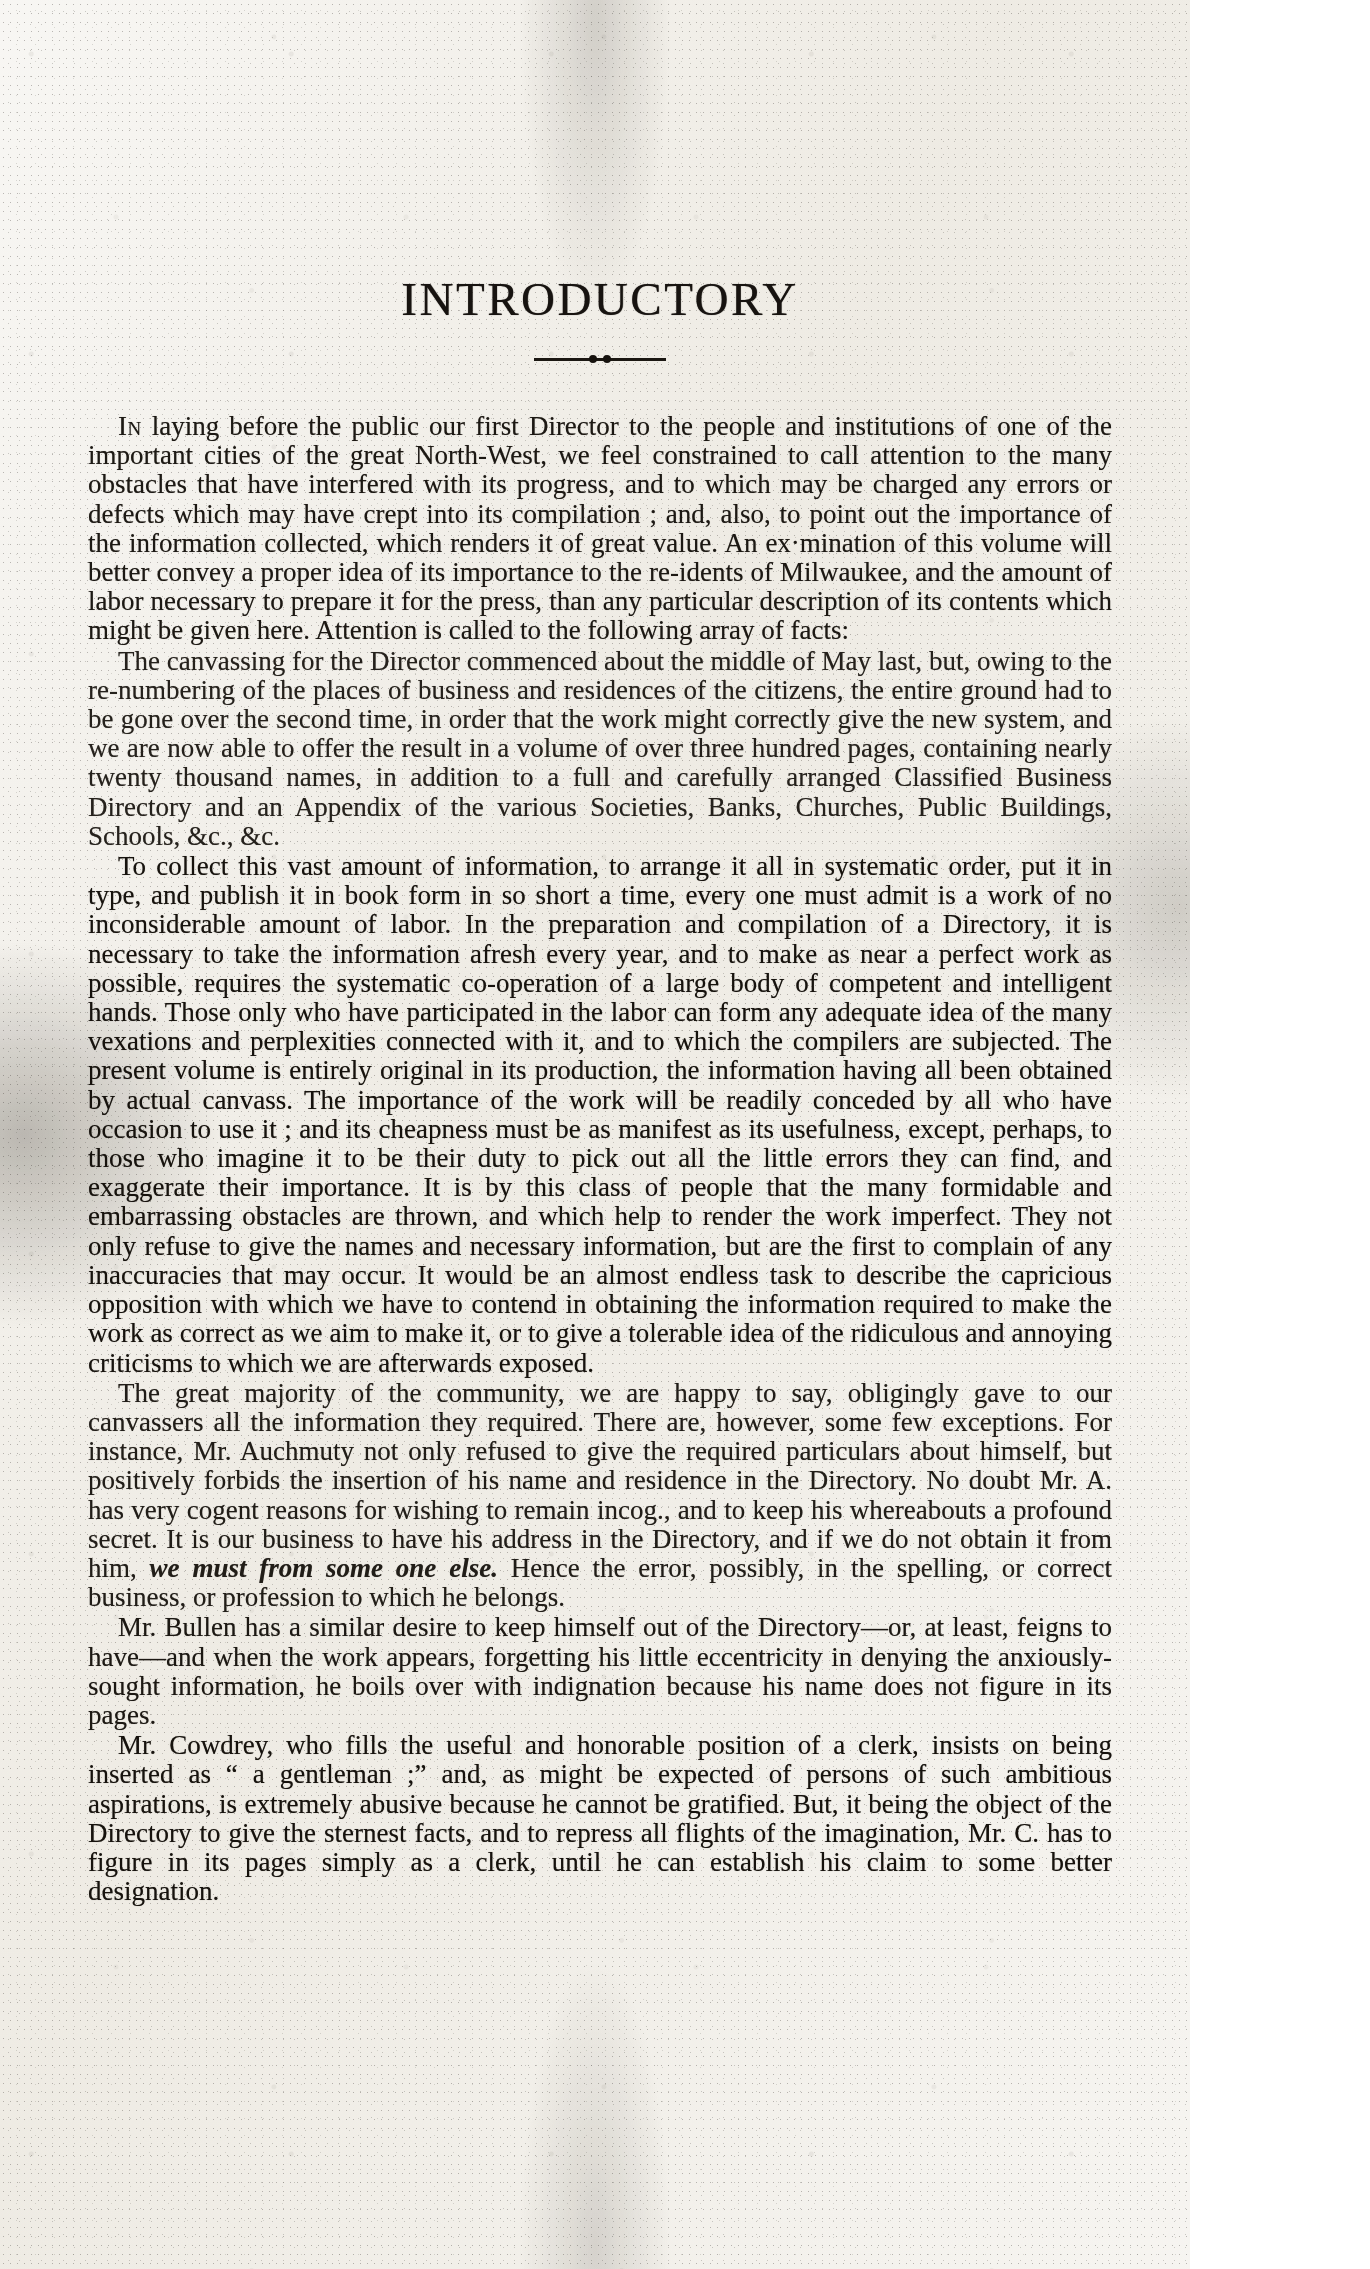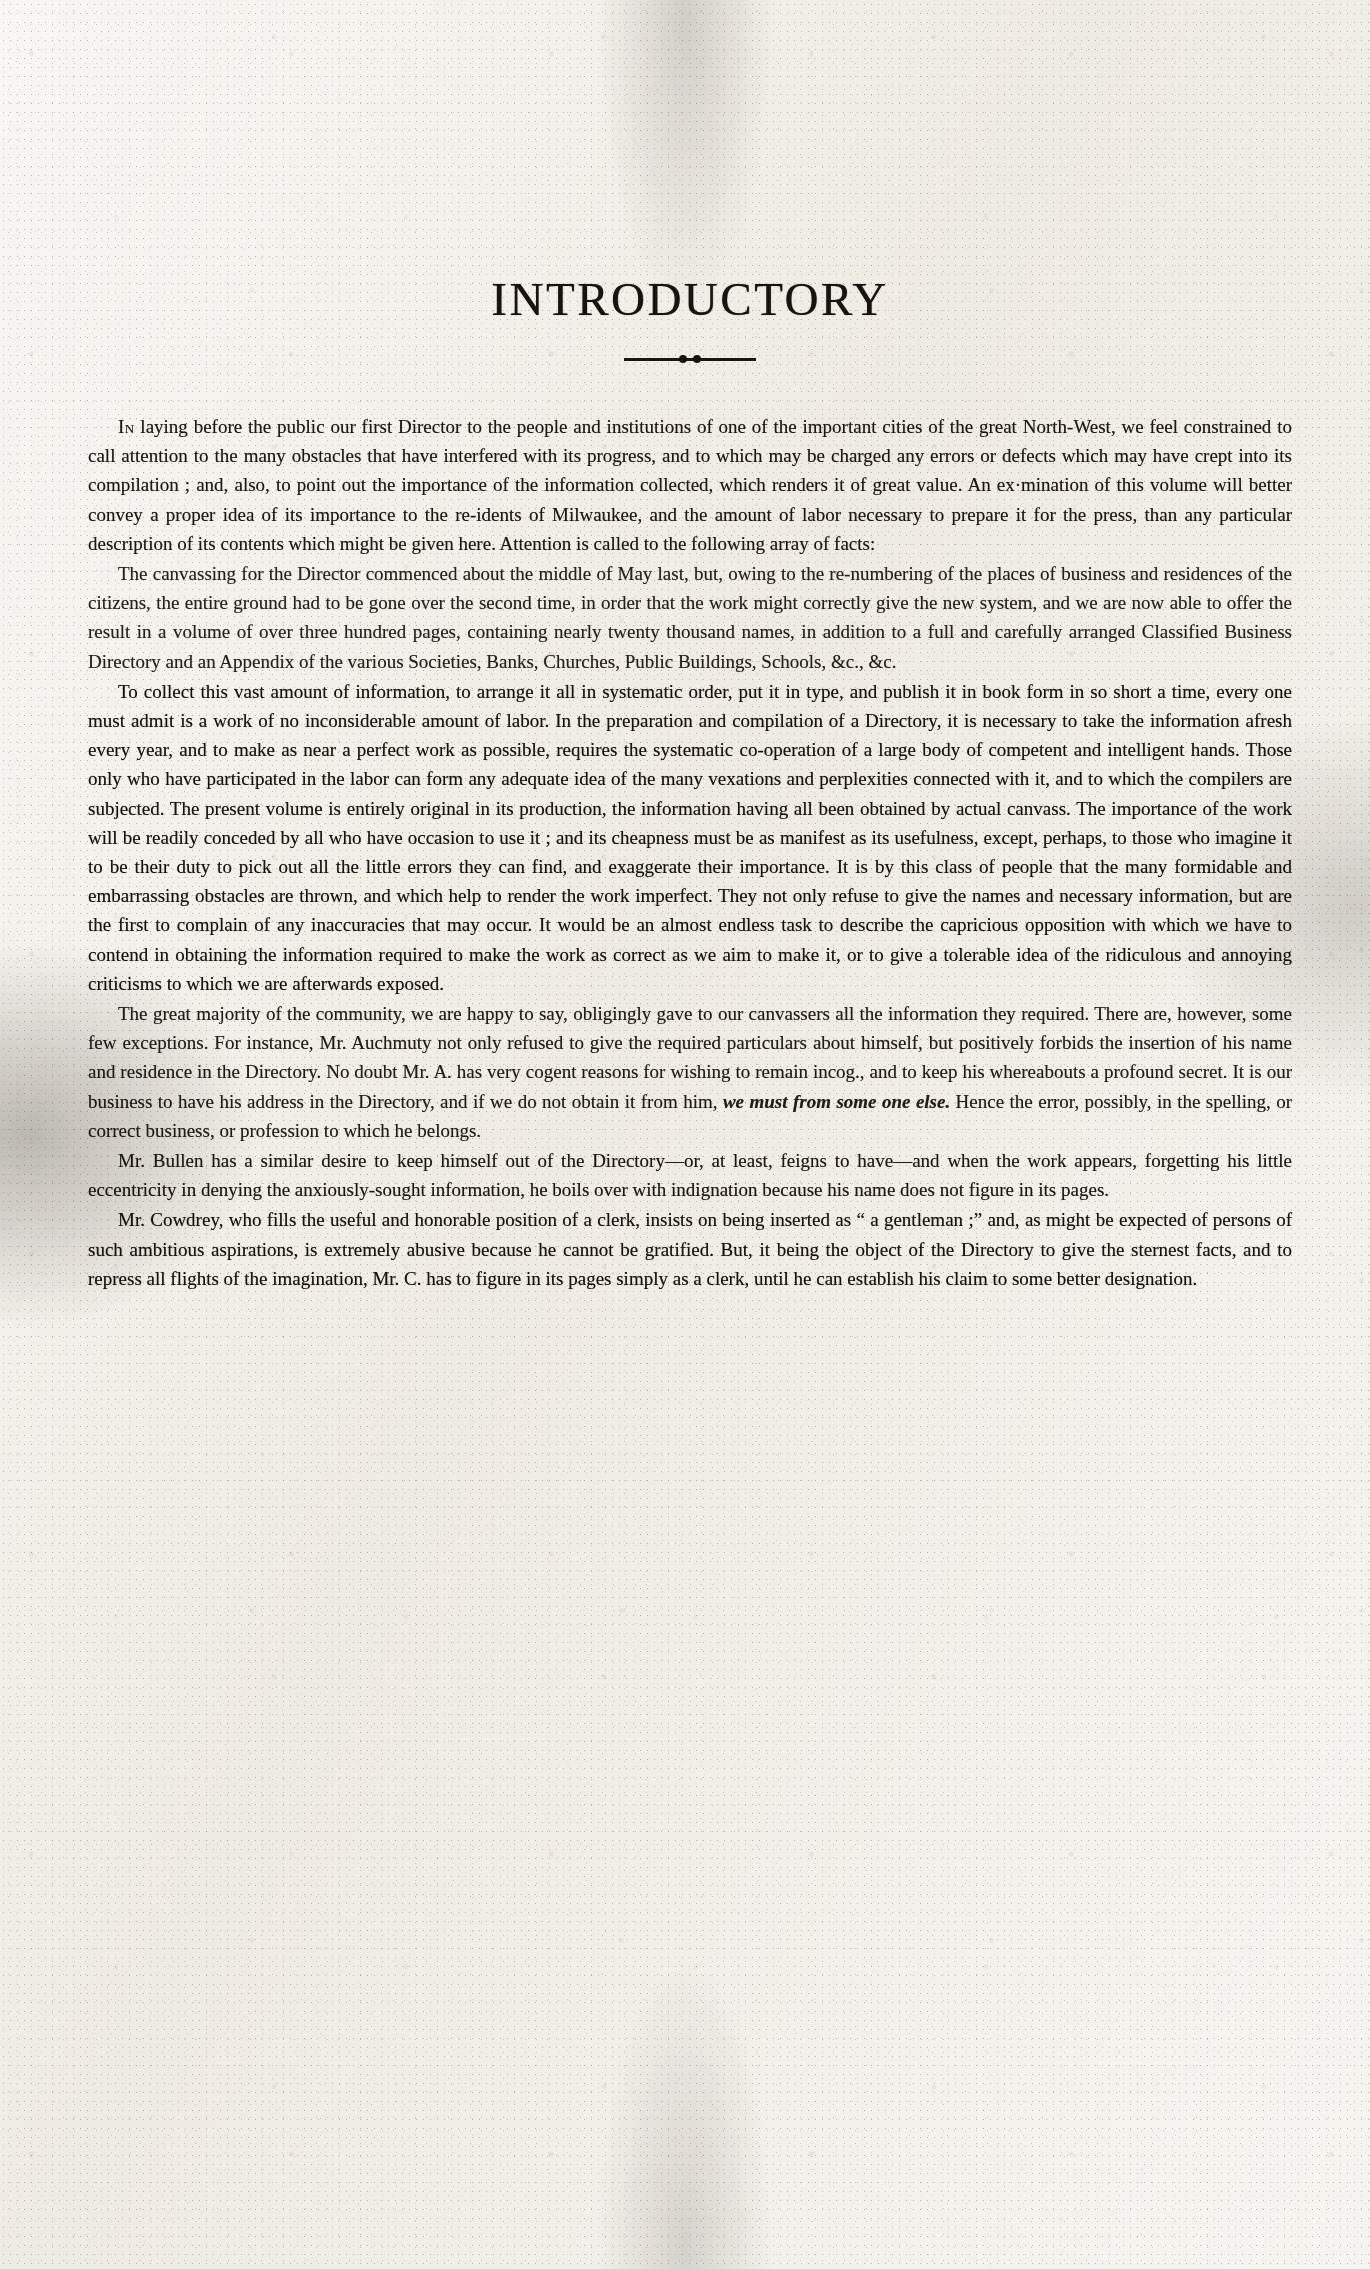--- a/index.html
+++ b/index.html
@@ -10,21 +10,21 @@
   body {
     width: 1370px;
     height: 2269px;
     overflow: hidden;
     font-family: "Liberation Serif", serif;
   }
 
   
   #page {
     position: relative;
-    width: 1370px;
+    width: 1190px;
     height: 2269px;
     background-color: #efece5;
     background-image:
       radial-gradient(circle at 12% 18%, rgba(120,115,105,0.10) 0 2px, transparent 3px),
       radial-gradient(circle at 83% 9%, rgba(120,115,105,0.09) 0 2px, transparent 3px),
       radial-gradient(circle at 40% 62%, rgba(120,115,105,0.07) 0 2px, transparent 3px),
       radial-gradient(circle at 68% 88%, rgba(120,115,105,0.08) 0 2px, transparent 3px),
       linear-gradient(115deg, rgba(255,255,255,0.55) 0%, rgba(236,232,223,0.2) 45%, rgba(255,255,255,0.45) 100%);
     background-size: 260px 300px, 330px 410px, 290px 350px, 370px 330px, 100% 100%;
     color: #15120e;
@@ -98,21 +98,21 @@
     width: 8px;
     height: 8px;
     border-radius: 50%;
     background: #17130f;
   }
   .rule-wrap .dot.d1 { left: 55px; }
   .rule-wrap .dot.d2 { left: 69px; }
 
   .body-text {
     margin-top: 44px;
-    font-size: 19px;
+    font-size: 27px;
     line-height: 29.2px;
     text-align: justify;
     text-justify: inter-word;
     color: #16120d;
     text-shadow: 0 0 0.7px rgba(25,21,16,0.5);
   }
   .body-text p {
     margin: 0 0 1px 0;
     text-indent: 30px;
   }

